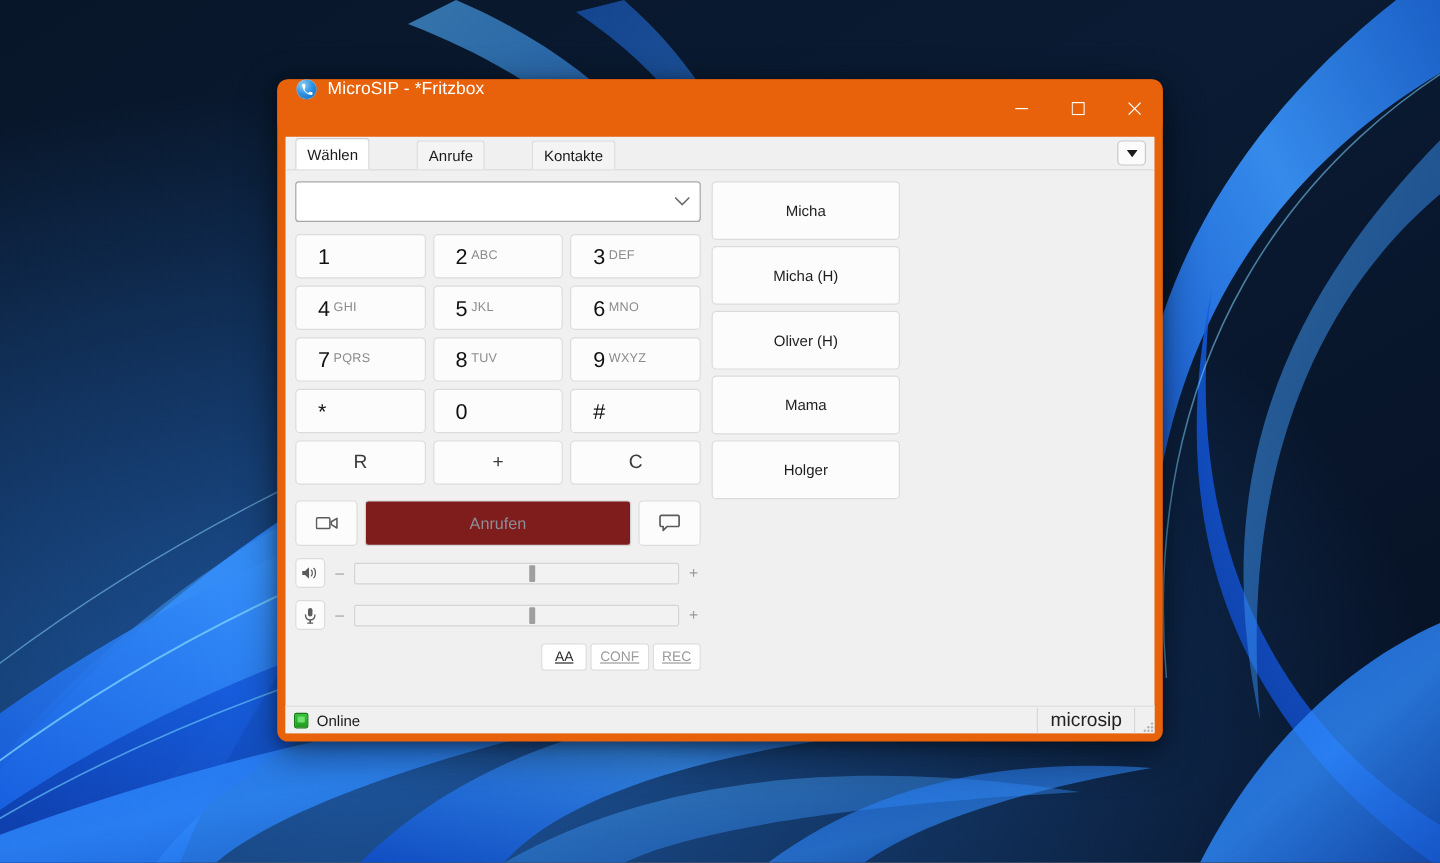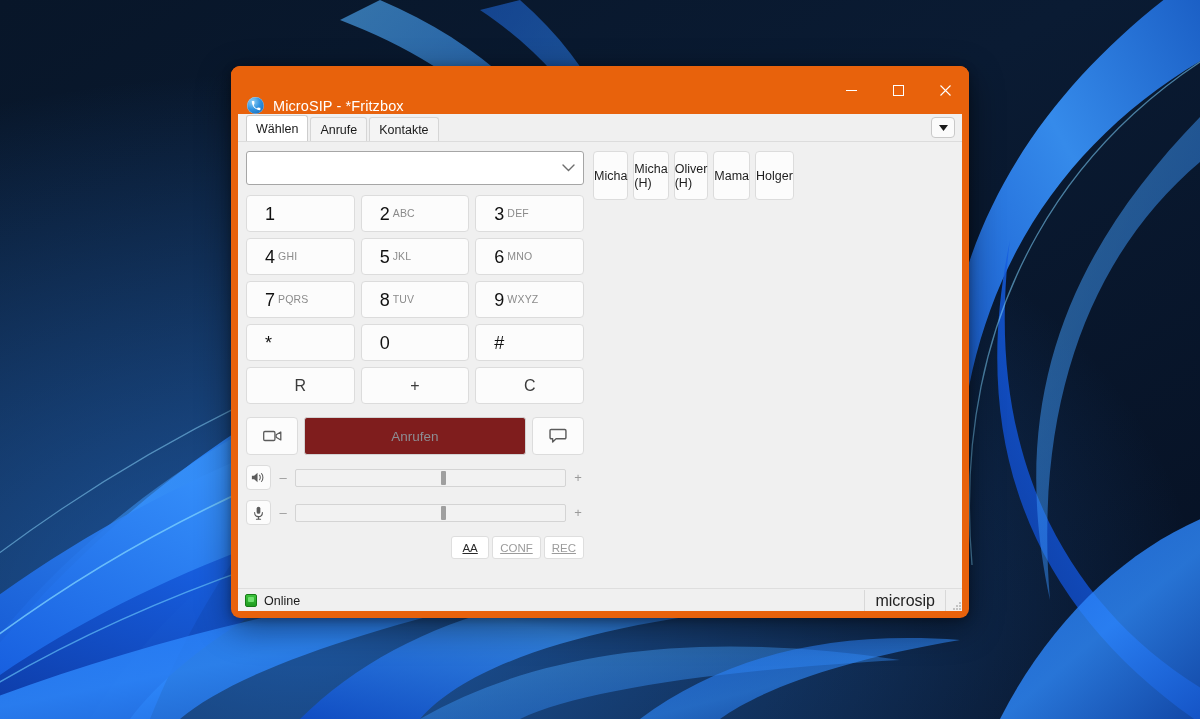--- a/index.html
+++ b/index.html
@@ -30,22 +30,23 @@
     box-shadow: 0 10px 34px rgba(0,0,0,0.45), 0 2px 10px rgba(0,0,0,0.3);
     overflow: hidden;
   }
 
   
   #title-bar {
     position: relative;
     height: 48px;
     background: #e8620c;
     display: flex;
-    align-items: flex-end;
+    align-items: flex-start;
     padding-left: 16px;
+    border-radius: 11px;
   }
   #app-icon {
     width: 17px; height: 17px;
     border-radius: 50%;
     background: radial-gradient(circle at 33% 28%, #8fd0f5 0%, #2f92e0 45%, #1263b0 100%);
     position: relative;
     flex: 0 0 auto;
     box-shadow: inset 0 0 0 0.5px rgba(255,255,255,0.45);
   }
   #app-icon .handset {
@@ -88,20 +89,21 @@
 
   
   #tab-strip {
     position: relative;
     height: 28px;
     background: #f0f0f0;
     display: flex;
     align-items: flex-end;
     padding-left: 8px;
     border-bottom: 1px solid #dcdcdc;
+    gap: 37px;
   }
   .tab {
     height: 24px;
     padding: 0 9px;
     display: flex; align-items: center;
     font-size: 12.5px;
     color: #1a1a1a;
     background: #f4f4f4;
     border: 1px solid #d6d6d6;
     border-bottom: none;
@@ -286,21 +288,21 @@
     cursor: default;
     text-decoration: underline;
   }
   .tgl-btn.dark { color: #2a2a2a; }
   .tgl-btn.light { color: #9b9b9b; }
 
   
   #contacts-column {
     width: 157px;
     display: flex;
-    flex-direction: row;
+    flex-direction: column;
     gap: 5px;
   }
   .contact-btn {
     height: 49px;
     background: #fcfcfc;
     border: 1px solid #dcdcdc;
     border-radius: 4px;
     display: flex; align-items: center; justify-content: center;
     font-size: 12.5px;
     color: #1e1e1e;

